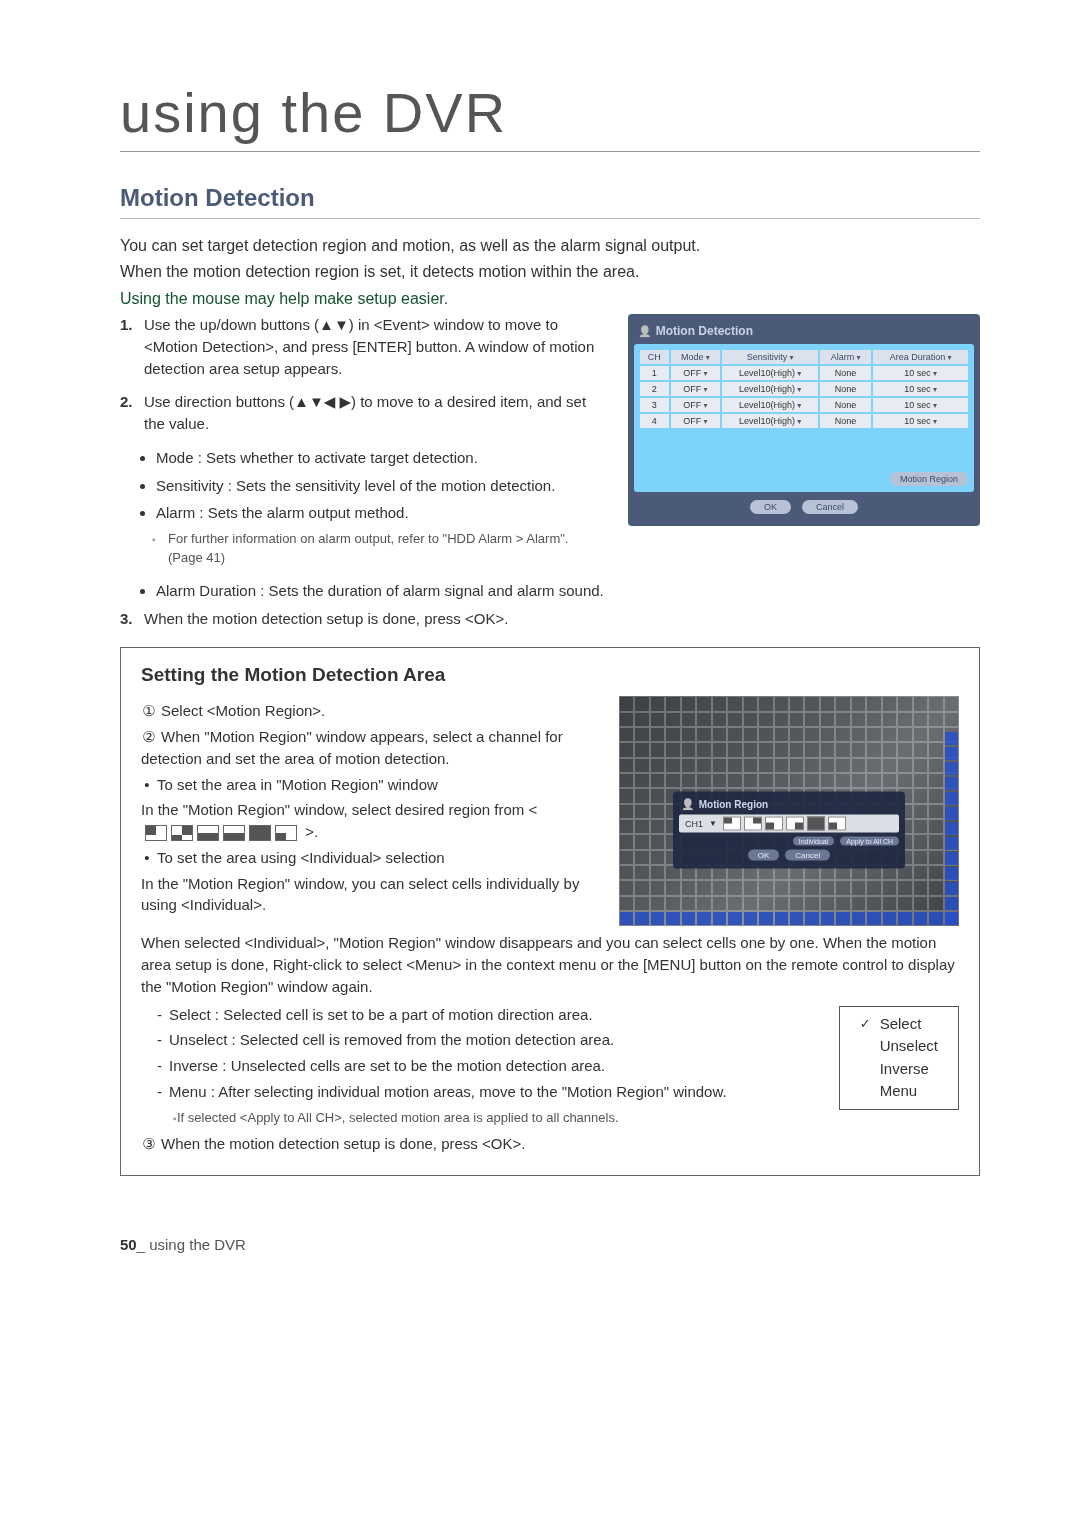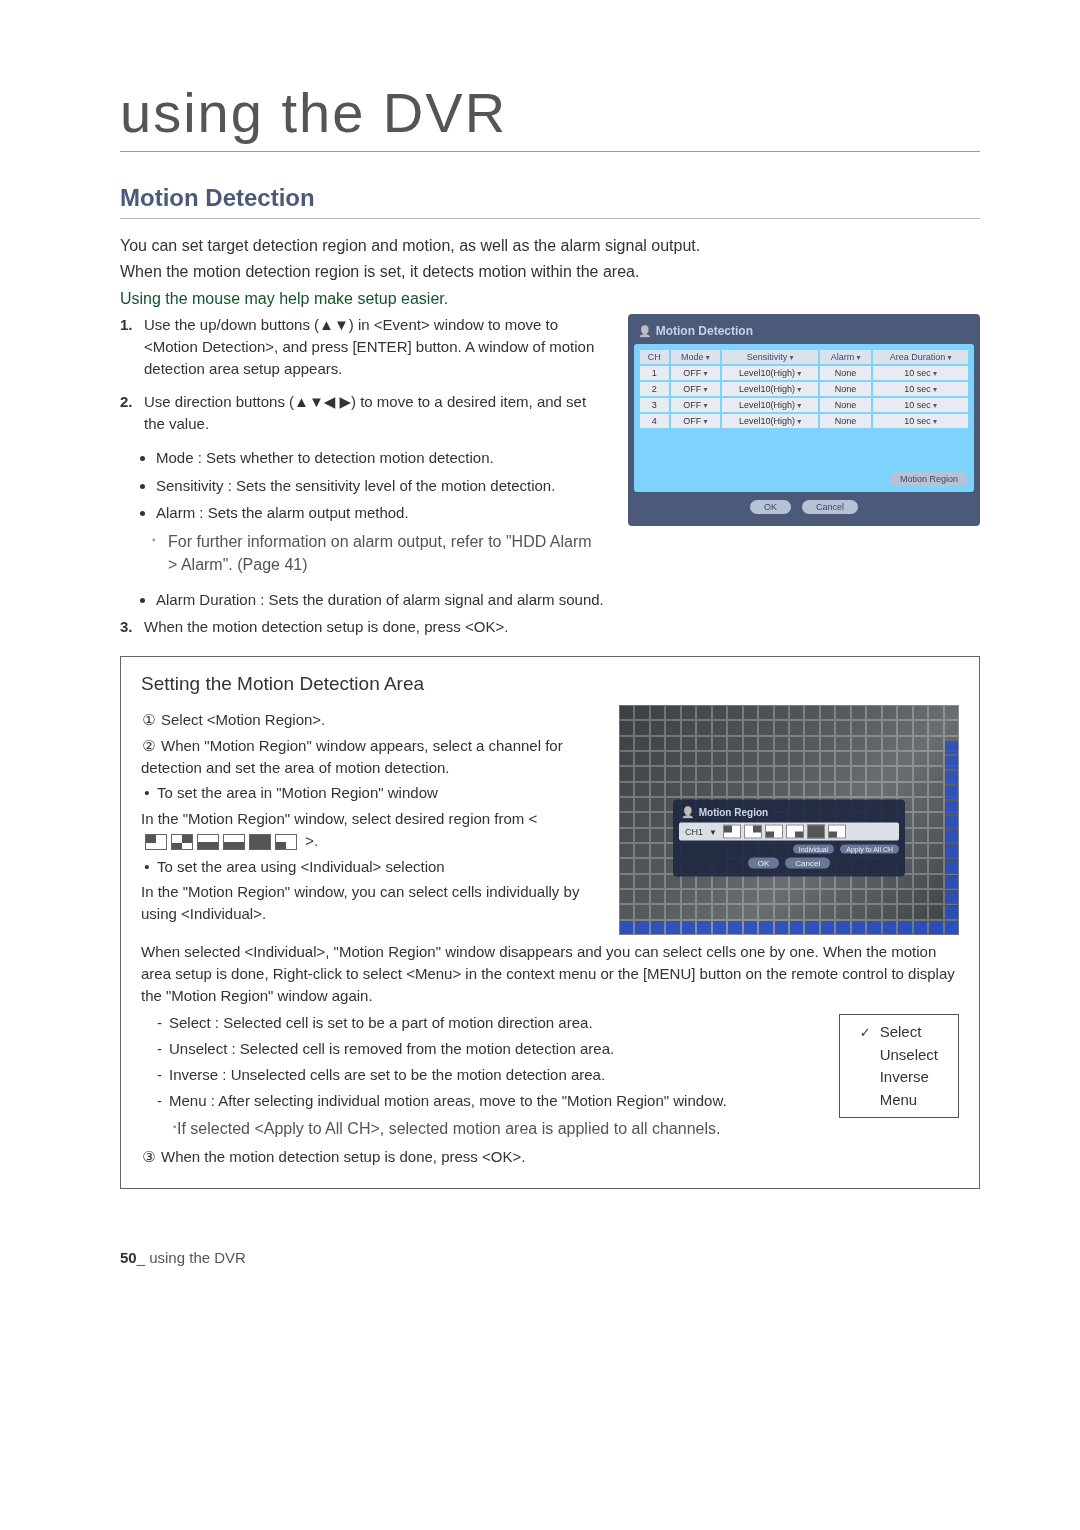--- a/index.html
+++ b/index.html
@@ -68,21 +68,21 @@
   }
   .col-text ul {
     list-style: disc;
     padding-left: 36px;
     margin: 6px 0;
   }
   .col-text ul li {
     margin-bottom: 6px;
   }
   .sub-note {
-    font-size: 16px;
+    font-size: 13px;
     color: #555;
     padding-left: 48px;
     position: relative;
     margin: 4px 0 6px 0;
   }
   .sub-note::before {
     content: "▪";
     position: absolute;
     left: 32px;
     color: #999;
@@ -161,21 +161,21 @@
     margin: 0 4px;
   }
   
   .inset-box {
     border: 1px solid #666;
     padding: 16px 20px;
     margin-top: 18px;
   }
   .inset-title {
     font-size: 19px;
-    font-weight: normal;
+    font-weight: bold;
     color: #333;
     margin-bottom: 10px;
   }
   .inset-row {
     display: flex;
     gap: 24px;
     align-items: flex-start;
   }
   .inset-text {
     flex: 1;
@@ -393,21 +393,21 @@
         <li>
           <span class="num">1.</span>
           <span>Use the up/down buttons (▲▼) in &lt;Event&gt; window to move to &lt;Motion Detection&gt;, and press [ENTER] button. A window of motion detection area setup appears.</span>
         </li>
         <li>
           <span class="num">2.</span>
           <span>Use direction buttons (▲▼◀ ▶) to move to a desired item, and set the value.</span>
         </li>
       </ol>
       <ul>
-        <li>Mode : Sets whether to detection motion detection.</li>
+        <li>Mode : Sets whether to activate target detection.</li>
         <li>Sensitivity : Sets the sensitivity level of the motion detection.</li>
         <li>Alarm : Sets the alarm output method.</li>
       </ul>
       <div class="sub-note">For further information on alarm output, refer to "HDD Alarm &gt; Alarm". (Page 41)</div>
     </div>
 
     <div class="md-dialog">
       <div class="d-title">
         <span class="person-icon"></span>
         <span>Motion Detection</span>

